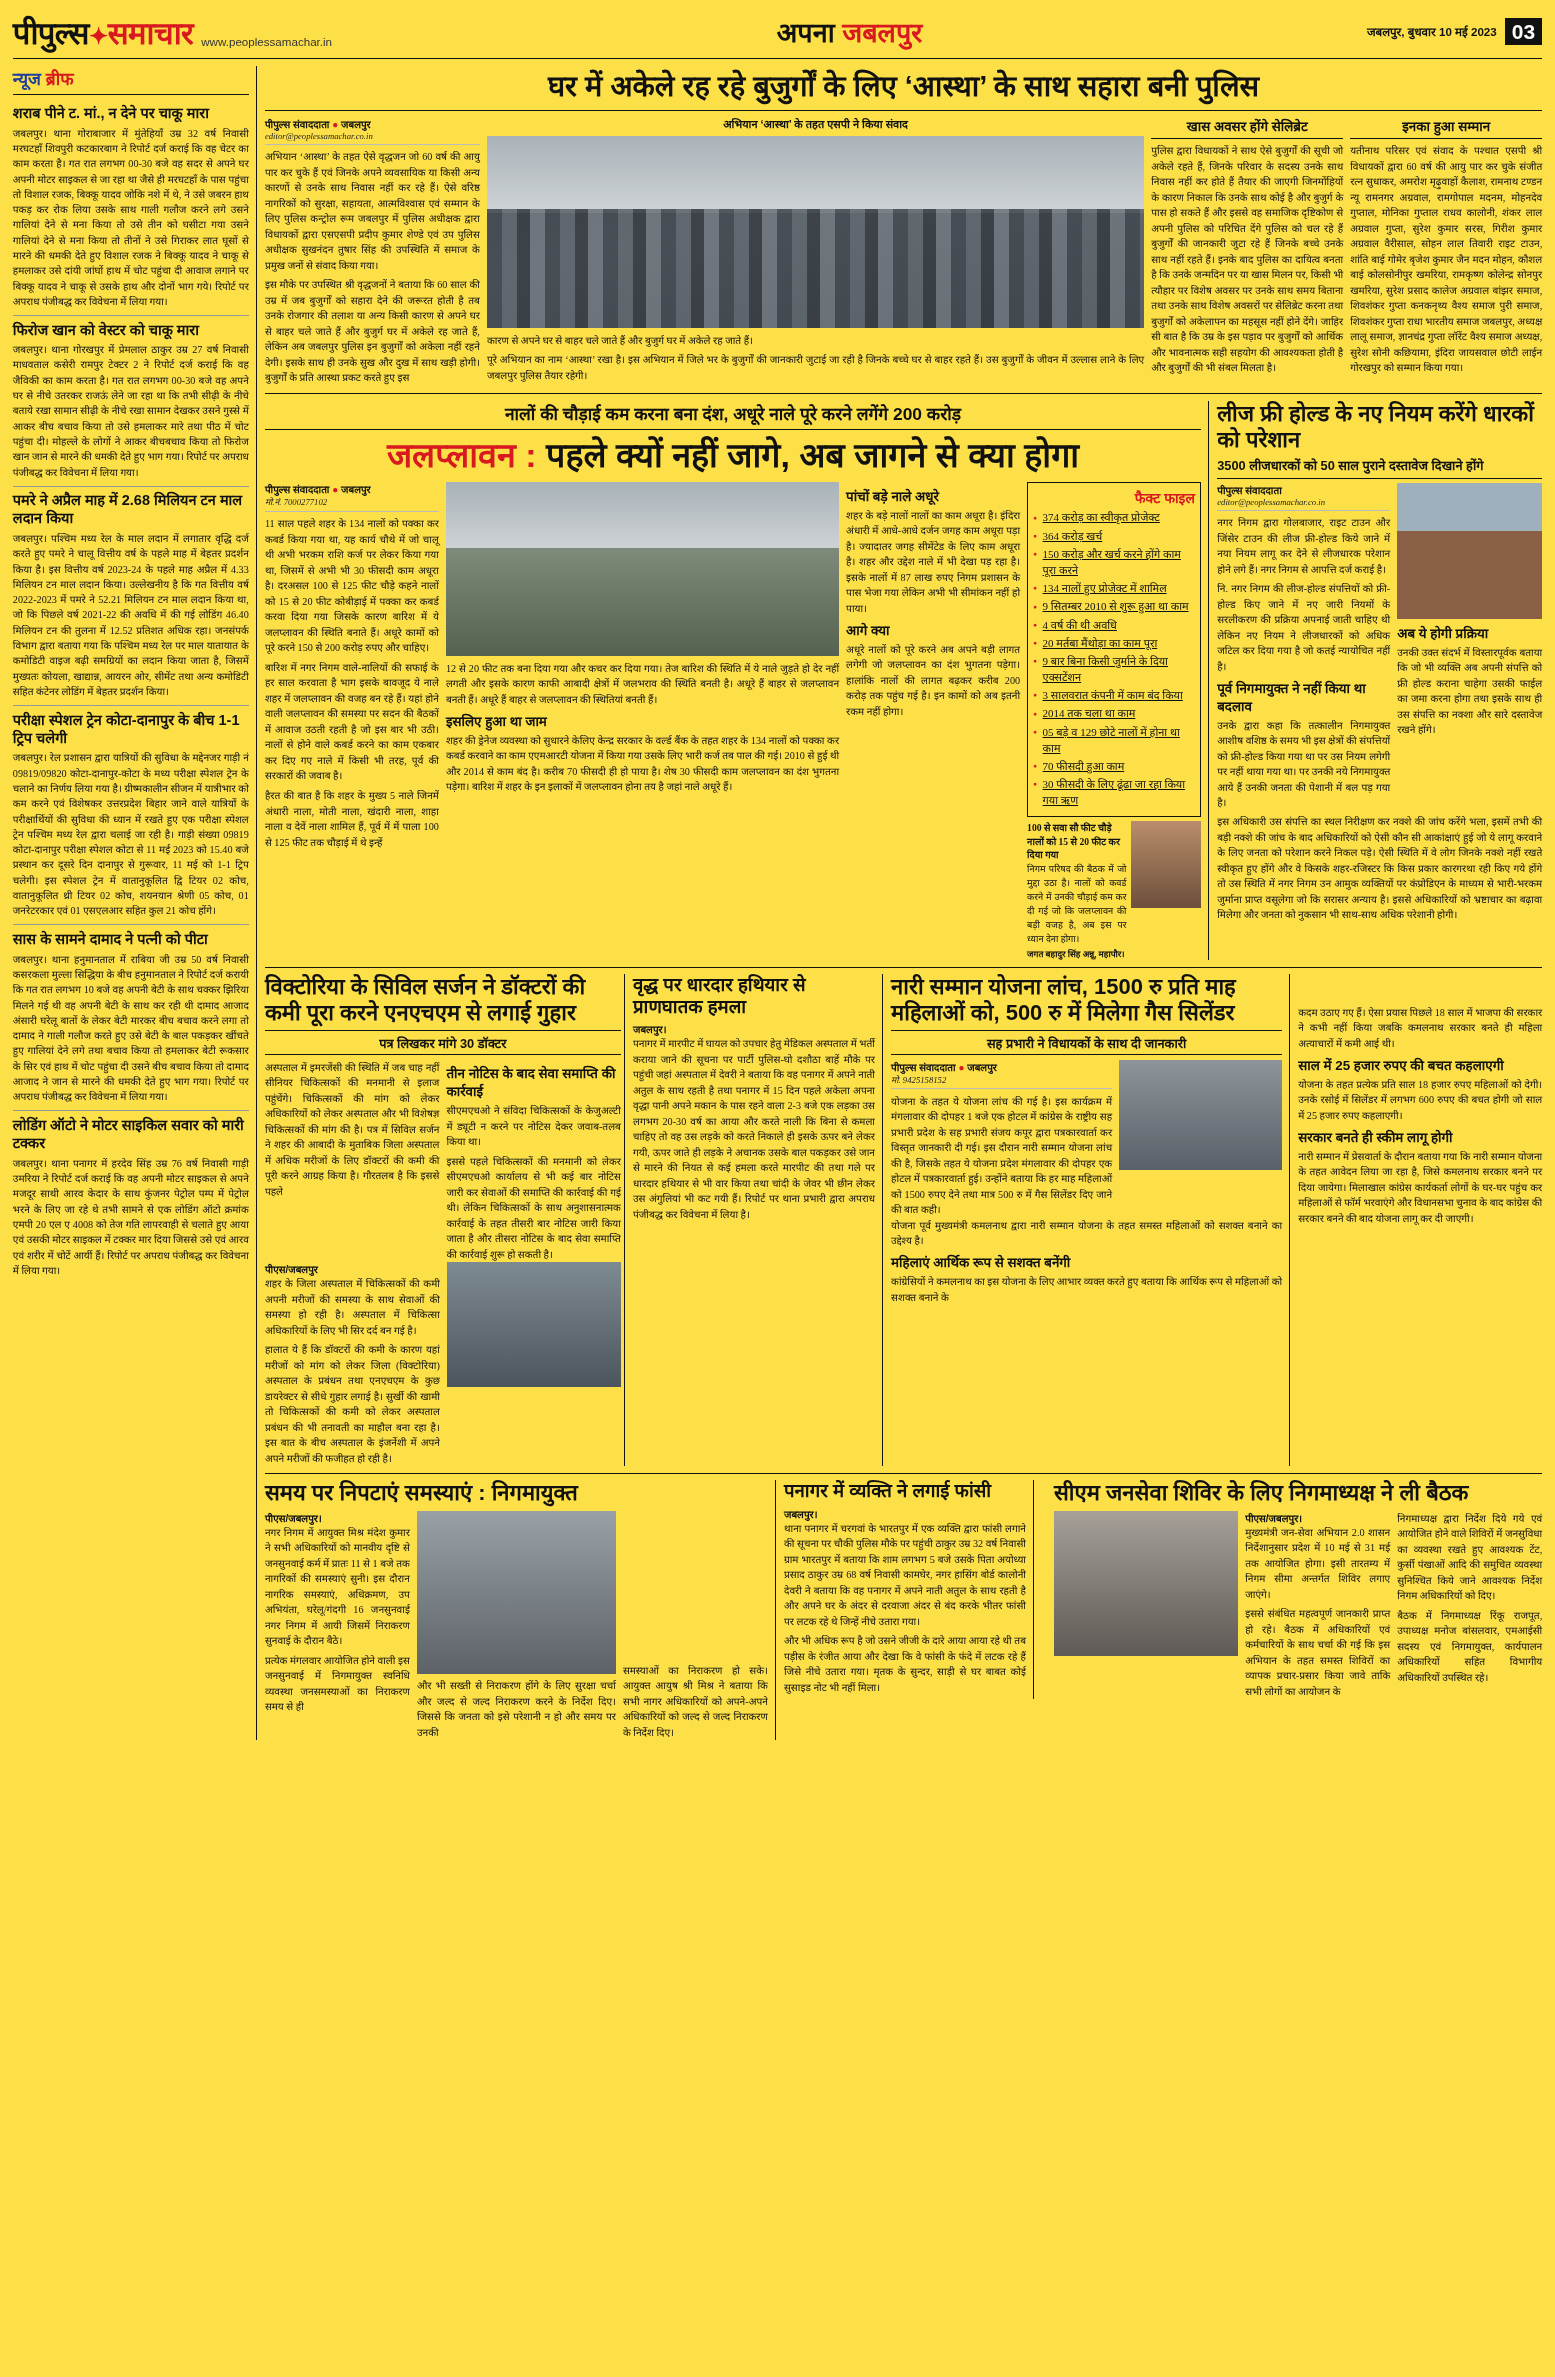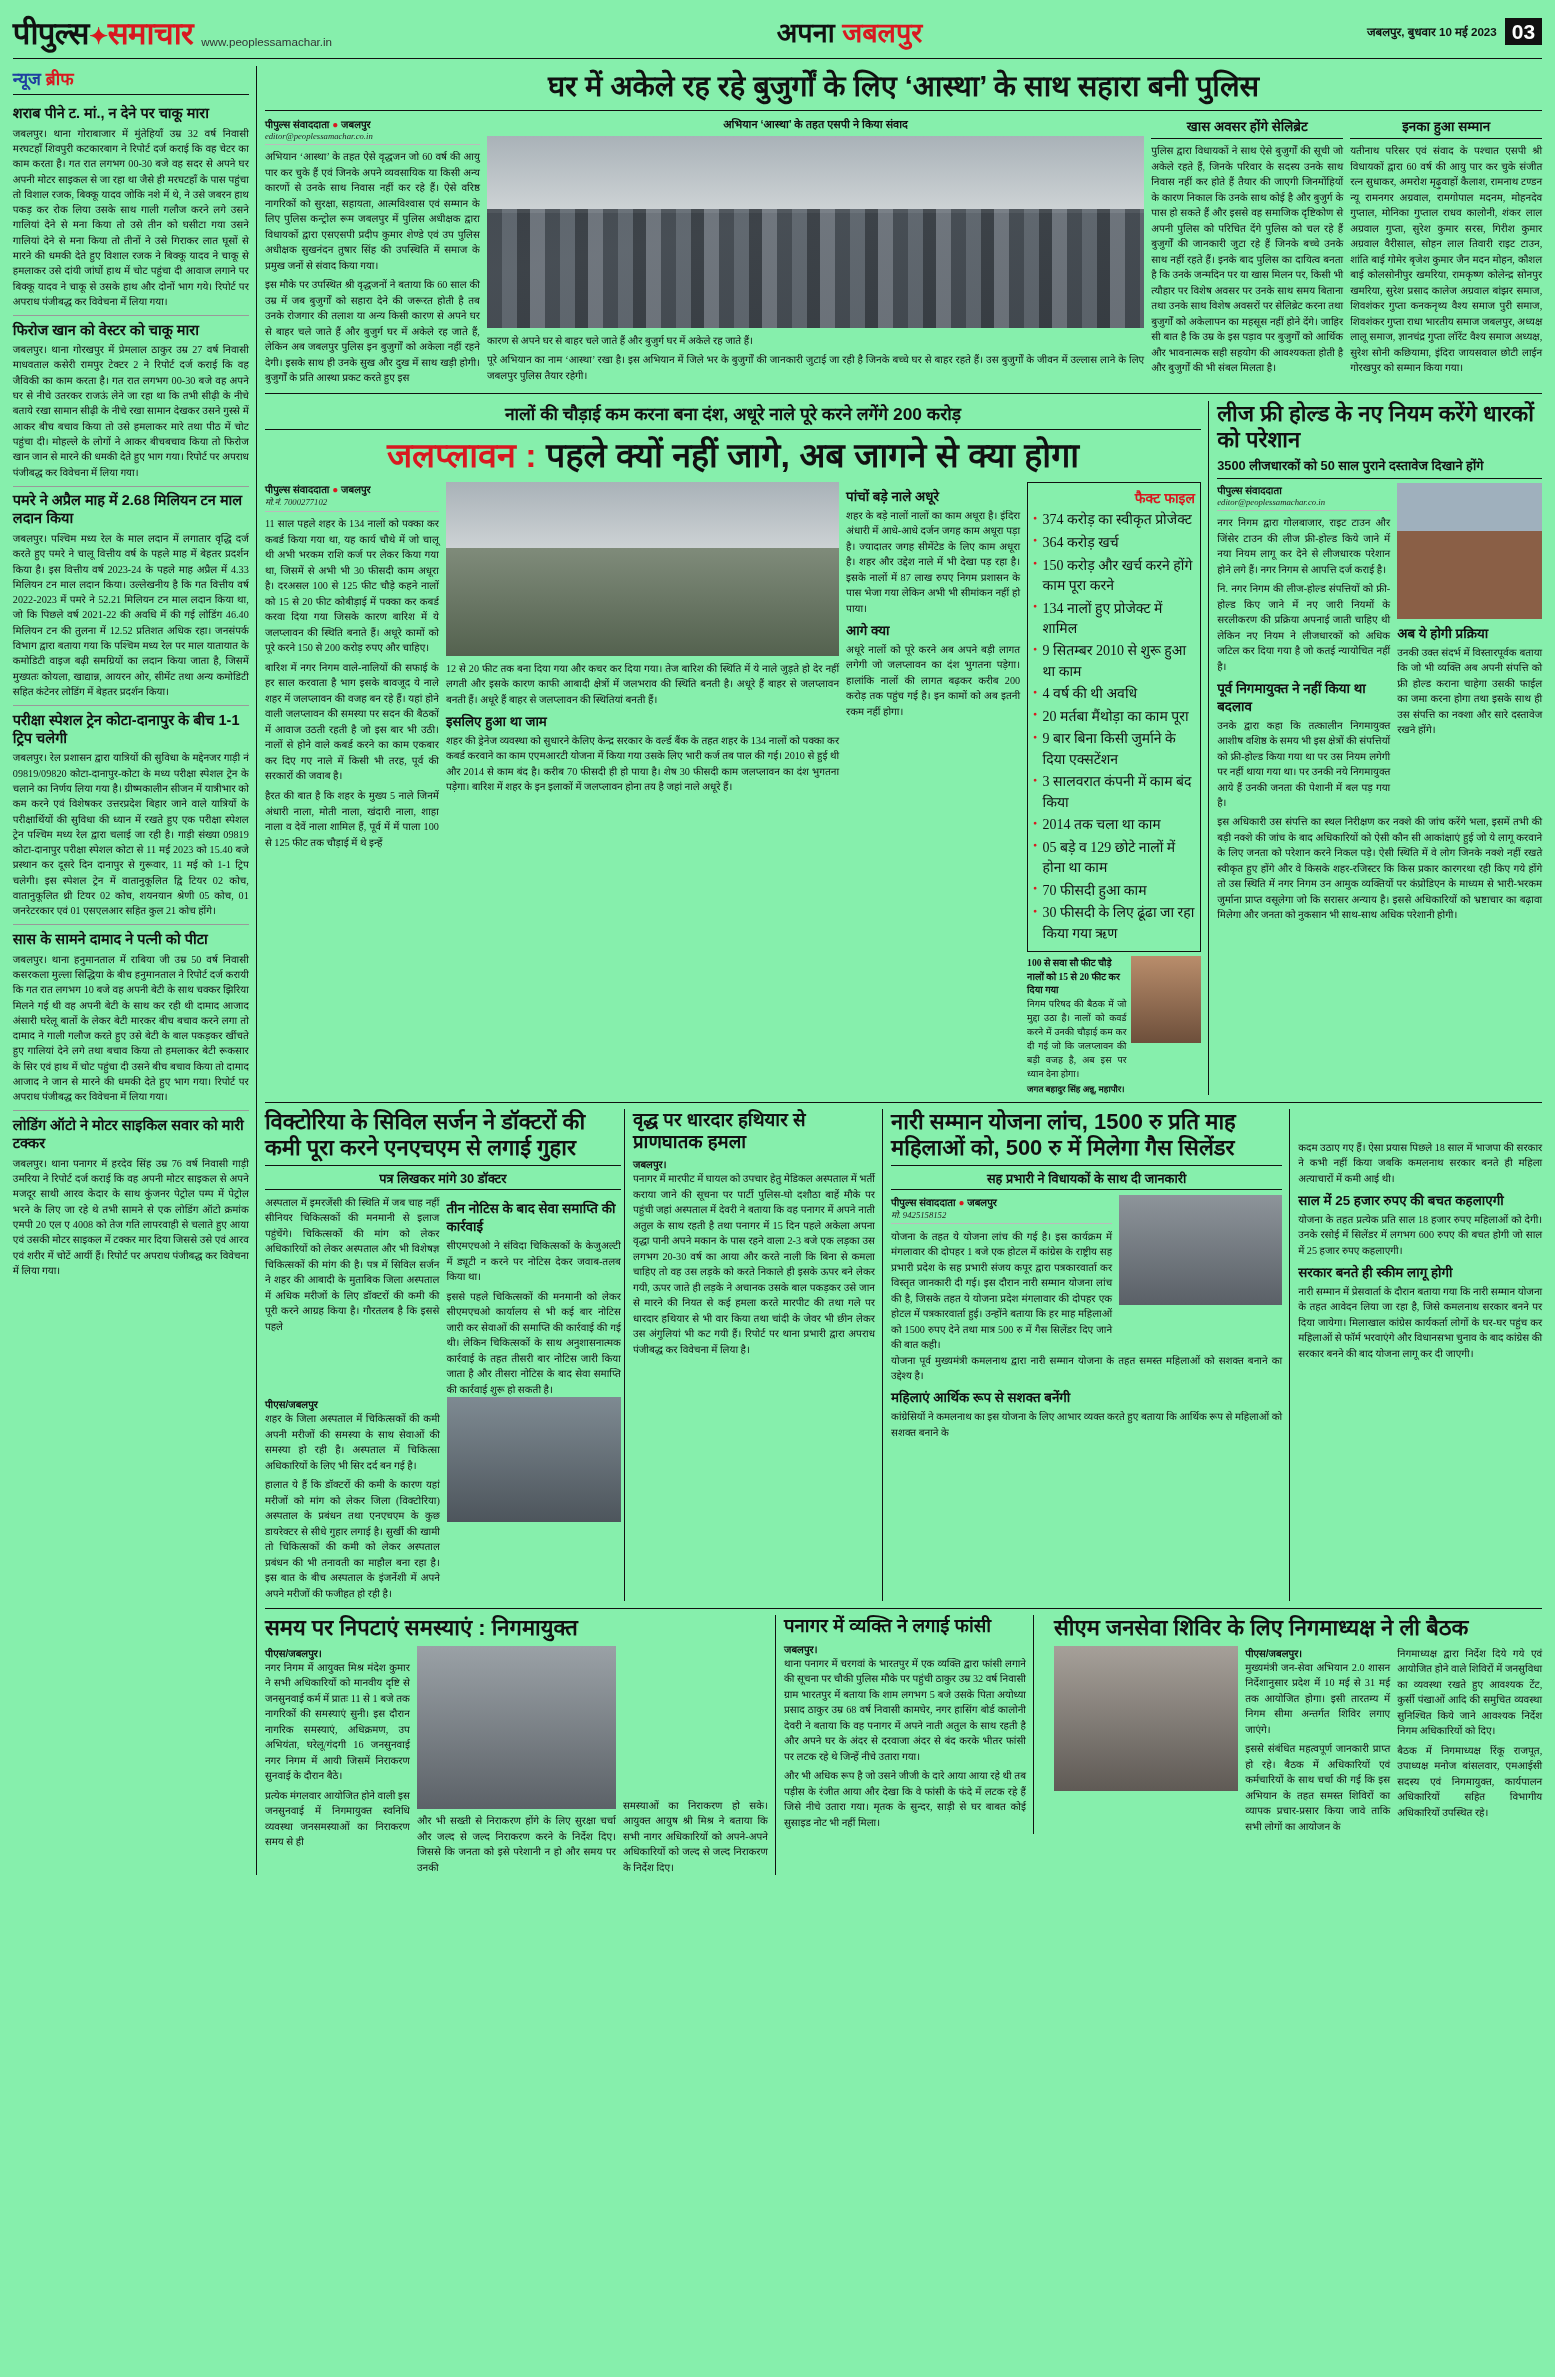--- a/index.html
+++ b/index.html
@@ -5,21 +5,21 @@
   * { box-sizing: border-box; margin: 0; padding: 0; }
   body {
     width: 1555px;
     background: #ffffff;
     font-family: "Liberation Serif", serif;
     color: #111;
   }
   .page {
     width: 1555px;
     height: 2377px;
-    background: #86efac;
+    background: #fde047;
     padding: 10.5px 12.8px;
     position: relative;
   }
 
   
   .masthead {
     display: flex; align-items: center; justify-content: space-between;
     border-bottom: 1.7px solid #111;
     padding-bottom: 5.8px;
   }
@@ -119,21 +119,21 @@
   .d2c2 { flex: 1; }
   .d2c3 { width: 174px; }
   .d2c4 { width: 174px; }
 
   .factbox { border: 0.9px solid #111; padding: 4.6px 5.2px; }
   .factbox h4 {
     font-family: "Liberation Sans", sans-serif; font-size: 14px;
     color: #d81920; text-align: right; margin-bottom: 3.5px;
   }
   .factbox ul { list-style: none; }
-  .factbox li { font-size: 14px; line-height: 1.45; padding-left: 9.3px; position: relative; margin-bottom: 2.3px; }
+  .factbox li { font-size: 11px; line-height: 1.45; padding-left: 9.3px; position: relative; margin-bottom: 2.3px; text-decoration: underline; }
   .factbox li:before { content: "●"; position: absolute; left: 0; color: #d81920; font-size: 6.4px; top: 2.3px; }
 
   .minihead {
     font-family: "Liberation Sans", sans-serif; font-weight: 700;
     font-size: 13.4px; margin: 4.6px 0 2.9px;
   }
   .quote-box { display: flex; gap: 4.6px; align-items: flex-start; margin-top: 4.6px; }
   .quote-portrait { width: 70px; height: 87px; background: linear-gradient(180deg,#b98d6b,#6d4f3b); flex: none; }
   .quote-name { font-size: 8.7px; font-weight: 700; margin-top: 1.7px; }
 

